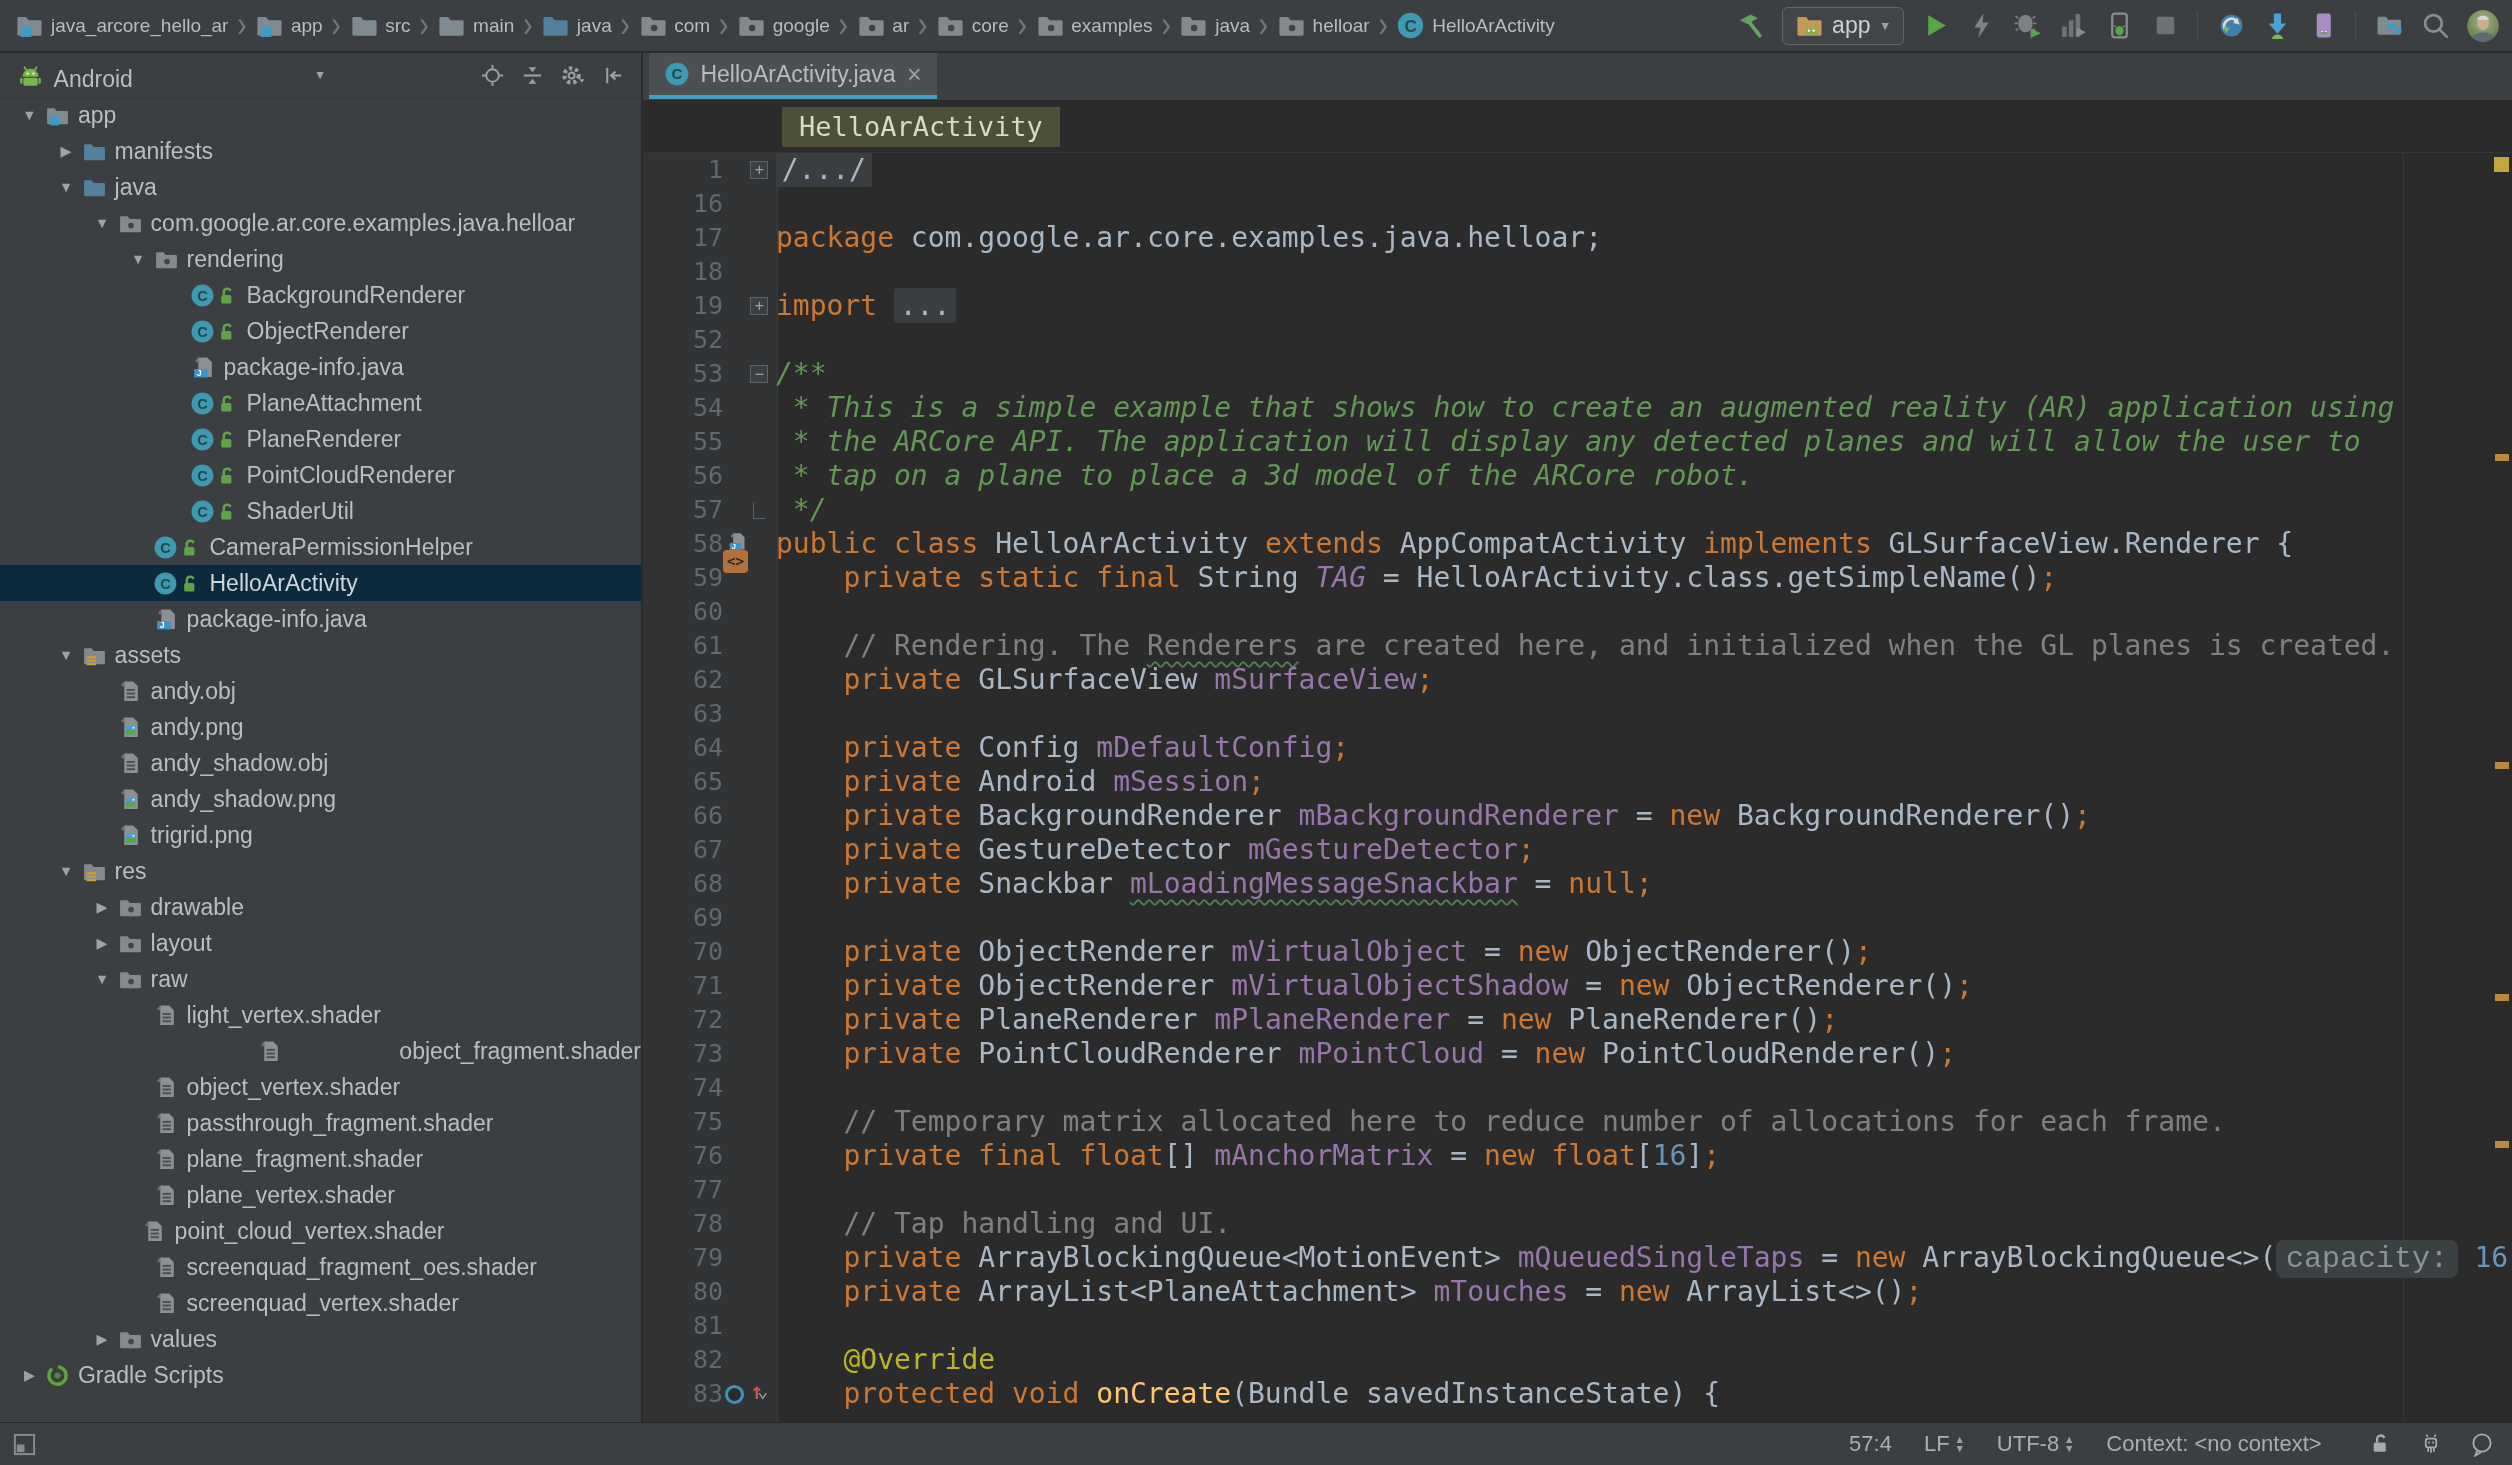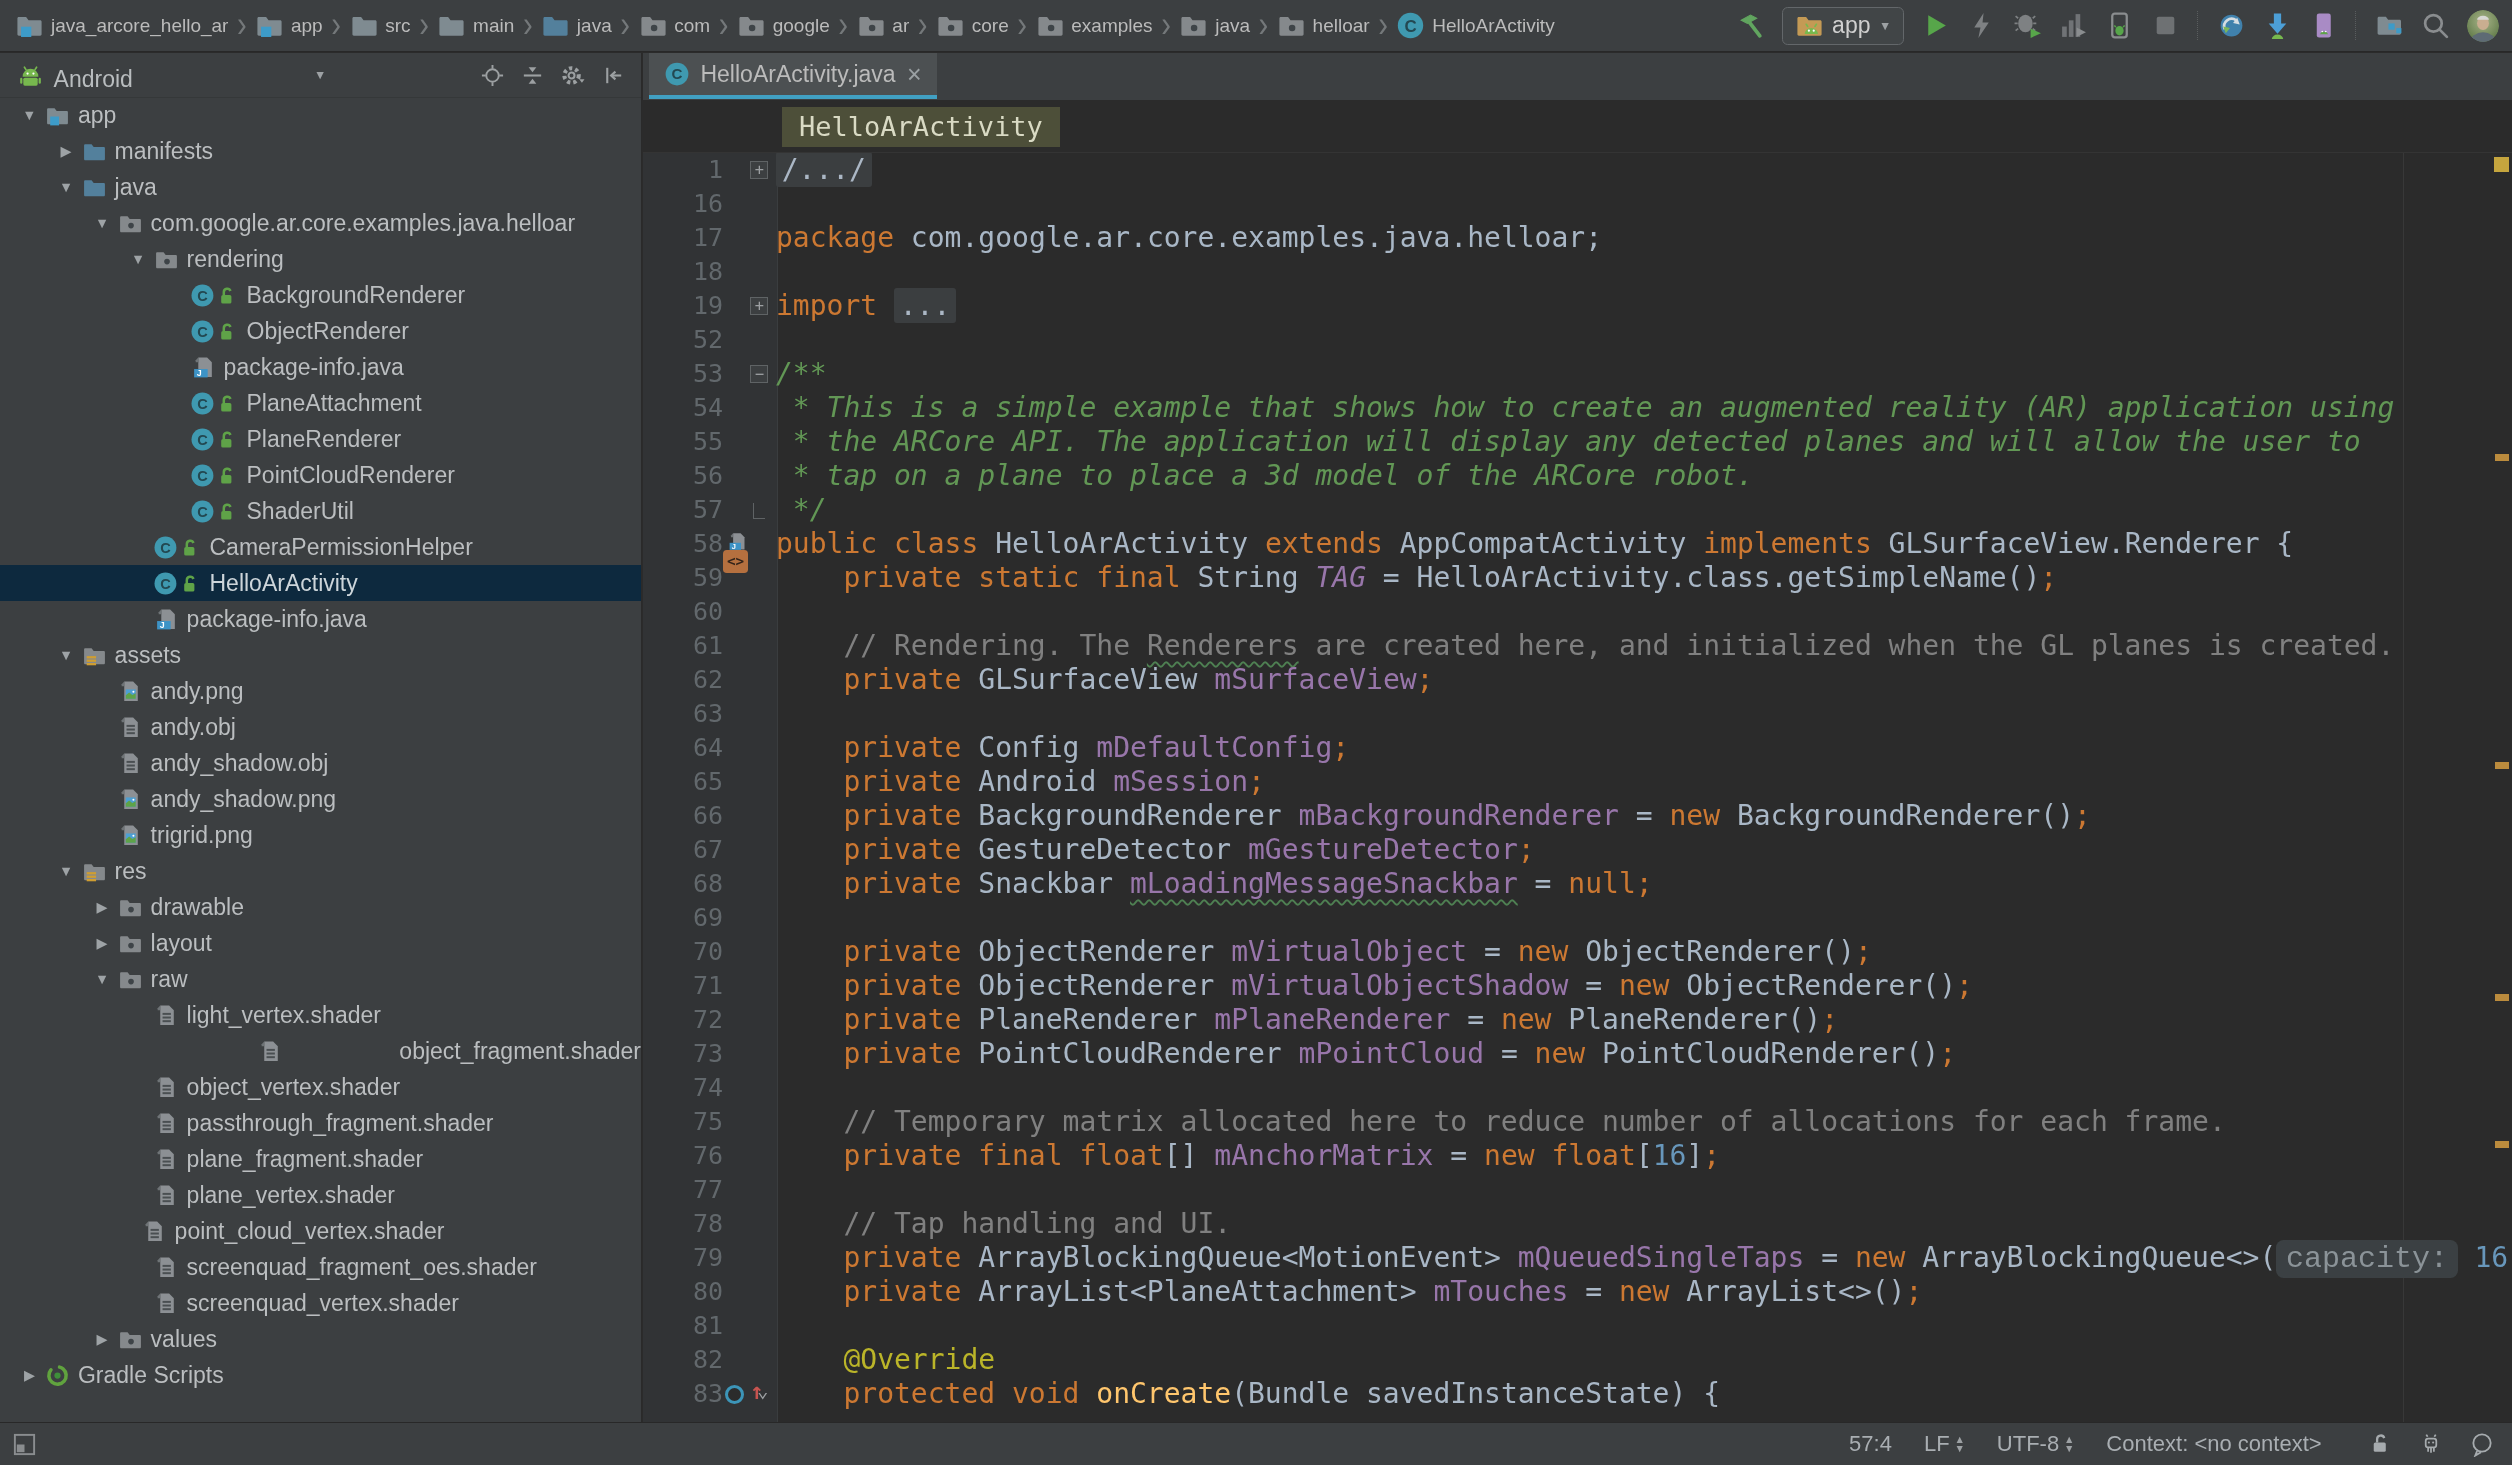--- a/index.html
+++ b/index.html
@@ -591,41 +591,41 @@
           </svg>
         </span>
         <span class="tlabel">assets</span>
       </div>
       <div class="trow" style="padding-left: 86px;">
         <span class="tarrow"></span>
         <span class="ticon">
           <svg viewBox="0 0 24 24">
             <path d="M6 2.5h8.5L19 7v14H6z" fill="#8C9094"></path>
             <path d="M6 2.5 3.5 5v2H6z" fill="#6E7376"></path>
+            <g fill="#4A4F52">
+              <rect x="8.2" y="9.5" width="8" height="1.9"></rect>
+              <rect x="8.2" y="13" width="8" height="1.9"></rect>
+              <rect x="8.2" y="16.5" width="8" height="1.9"></rect>
+            </g>
+          </svg>
+        </span>
+        <span class="tlabel">andy.obj</span>
+      </div>
+      <div class="trow" style="padding-left: 86px;">
+        <span class="tarrow"></span>
+        <span class="ticon">
+          <svg viewBox="0 0 24 24">
+            <path d="M6 2.5h8.5L19 7v14H6z" fill="#8C9094"></path>
+            <path d="M6 2.5 3.5 5v2H6z" fill="#6E7376"></path>
             <rect x="7.5" y="10" width="9.5" height="9" fill="#4D9FD3"></rect>
             <path d="M7.5 19v-3.5l3.2-2.6 3 2.4 3.3-1.6V19z" fill="#5FA348"></path>
             <circle cx="14.8" cy="12.3" r="1" fill="#fff"></circle>
           </svg>
         </span>
         <span class="tlabel">andy.png</span>
-      </div>
-      <div class="trow" style="padding-left: 86px;">
-        <span class="tarrow"></span>
-        <span class="ticon">
-          <svg viewBox="0 0 24 24">
-            <path d="M6 2.5h8.5L19 7v14H6z" fill="#8C9094"></path>
-            <path d="M6 2.5 3.5 5v2H6z" fill="#6E7376"></path>
-            <g fill="#4A4F52">
-              <rect x="8.2" y="9.5" width="8" height="1.9"></rect>
-              <rect x="8.2" y="13" width="8" height="1.9"></rect>
-              <rect x="8.2" y="16.5" width="8" height="1.9"></rect>
-            </g>
-          </svg>
-        </span>
-        <span class="tlabel">andy.obj</span>
       </div>
       <div class="trow" style="padding-left: 86px;">
         <span class="tarrow"></span>
         <span class="ticon">
           <svg viewBox="0 0 24 24">
             <path d="M6 2.5h8.5L19 7v14H6z" fill="#8C9094"></path>
             <path d="M6 2.5 3.5 5v2H6z" fill="#6E7376"></path>
             <g fill="#4A4F52">
               <rect x="8.2" y="9.5" width="8" height="1.9"></rect>
               <rect x="8.2" y="13" width="8" height="1.9"></rect>

